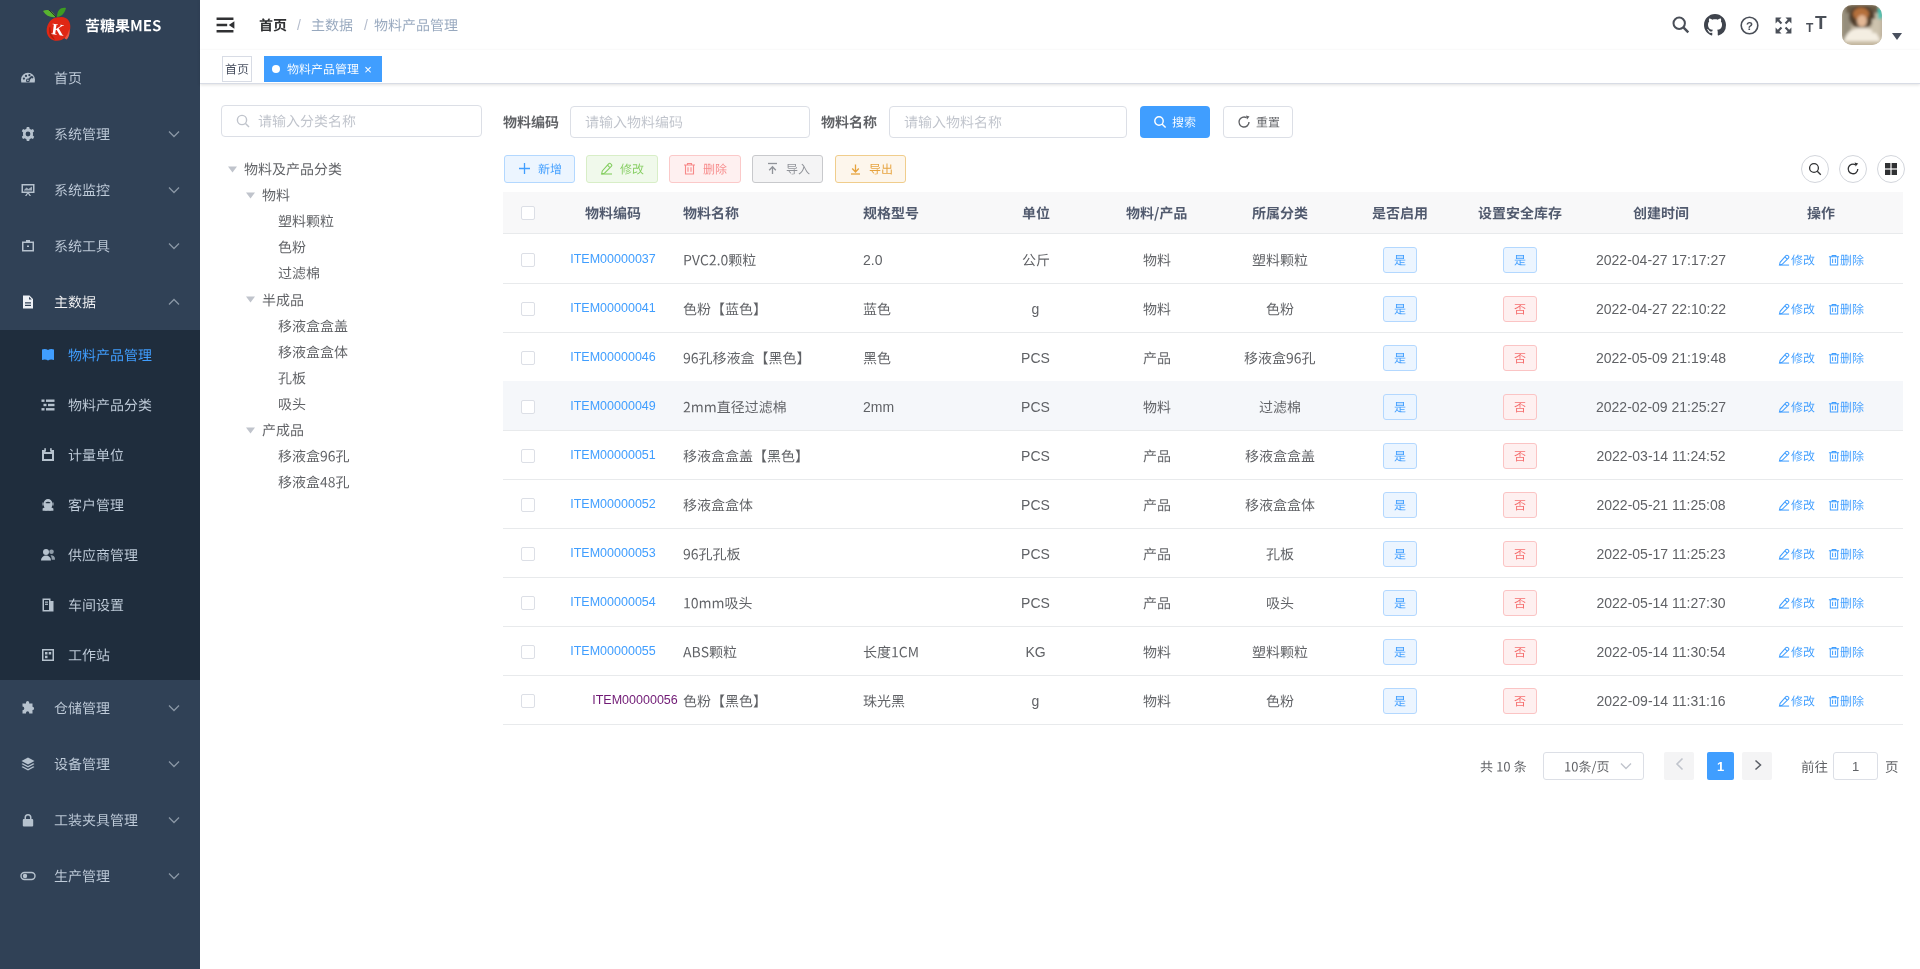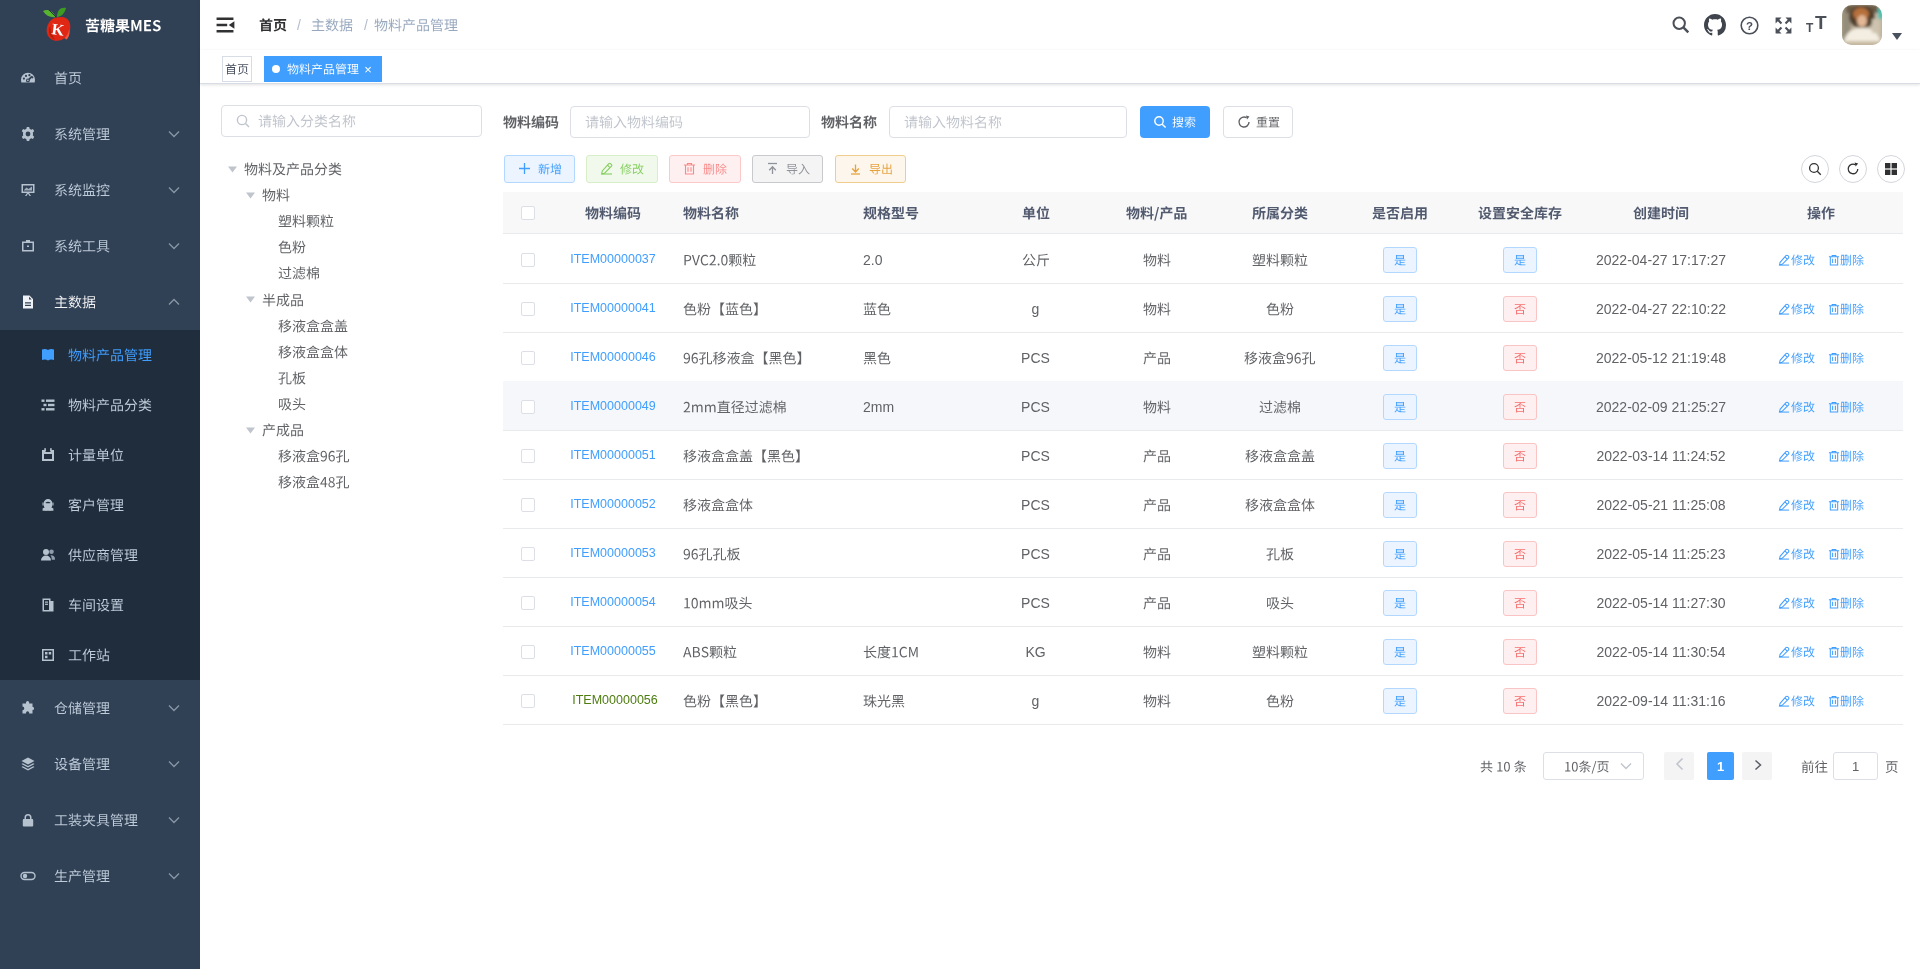--- a/index.html
+++ b/index.html
@@ -1152,21 +1152,21 @@
       <svg width="12.0" height="12.72" viewBox="0 -880 1000 1060" fill="#409eff" style="overflow:visible">
         <use href="#g133" x="0"></use>
       </svg>
     </div>
     <div style="position:absolute;left:1503.0px;top:344.5px;width:34px;height:26px;background:#fef0f0;border:1px solid #fbc4c4;border-radius:3px"></div>
     <div style="position:absolute;left:1514.0px;top:351.74px;width:12.0px;height:12.72px">
       <svg width="12.0" height="12.72" viewBox="0 -880 1000 1060" fill="#f56c6c" style="overflow:visible">
         <use href="#g137" x="0"></use>
       </svg>
     </div>
-    <div style="position:absolute;left:1661.0px;top:348.50px;transform:translateX(-50%);font:400 14.0px 'Liberation Sans',sans-serif;color:#606266;line-height:18px;white-space:nowrap">2022-05-12 21:19:48</div>
+    <div style="position:absolute;left:1661.0px;top:348.50px;transform:translateX(-50%);font:400 14.0px 'Liberation Sans',sans-serif;color:#606266;line-height:18px;white-space:nowrap">2022-05-09 21:19:48</div>
     <div style="position:absolute;left:1778px;top:351.5px">
       <svg width="12" height="12" viewBox="0 0 13 13">
         <path d="M8.6 1.8 A1.5 1.5 0 0 1 10.8 1.8 L11.3 2.3 A1.5 1.5 0 0 1 11.3 4.4 L4.5 11.2 L1.6 11.9 L2.3 9 Z M7.5 3.2 L9.9 5.6" fill="none" stroke="#409eff" stroke-width="1.1"></path>
         <path d="M2 12 L12 12" stroke="#409eff" stroke-width="1.1"></path>
       </svg>
     </div>
     <div style="position:absolute;left:1791.0px;top:351.74px;width:24.0px;height:12.72px">
       <svg width="24.0" height="12.72" viewBox="0 -880 2000 1060" fill="#409eff" style="overflow:visible">
         <use href="#g90" x="0"></use>
         <use href="#g91" x="1000"></use>
@@ -1412,21 +1412,21 @@
       <svg width="12.0" height="12.72" viewBox="0 -880 1000 1060" fill="#409eff" style="overflow:visible">
         <use href="#g133" x="0"></use>
       </svg>
     </div>
     <div style="position:absolute;left:1503.0px;top:540.5px;width:34px;height:26px;background:#fef0f0;border:1px solid #fbc4c4;border-radius:3px"></div>
     <div style="position:absolute;left:1514.0px;top:547.74px;width:12.0px;height:12.72px">
       <svg width="12.0" height="12.72" viewBox="0 -880 1000 1060" fill="#f56c6c" style="overflow:visible">
         <use href="#g137" x="0"></use>
       </svg>
     </div>
-    <div style="position:absolute;left:1661.0px;top:544.50px;transform:translateX(-50%);font:400 14.0px 'Liberation Sans',sans-serif;color:#606266;line-height:18px;white-space:nowrap">2022-05-14 11:25:23</div>
+    <div style="position:absolute;left:1661.0px;top:544.50px;transform:translateX(-50%);font:400 14.0px 'Liberation Sans',sans-serif;color:#606266;line-height:18px;white-space:nowrap">2022-05-17 11:25:23</div>
     <div style="position:absolute;left:1778px;top:547.5px">
       <svg width="12" height="12" viewBox="0 0 13 13">
         <path d="M8.6 1.8 A1.5 1.5 0 0 1 10.8 1.8 L11.3 2.3 A1.5 1.5 0 0 1 11.3 4.4 L4.5 11.2 L1.6 11.9 L2.3 9 Z M7.5 3.2 L9.9 5.6" fill="none" stroke="#409eff" stroke-width="1.1"></path>
         <path d="M2 12 L12 12" stroke="#409eff" stroke-width="1.1"></path>
       </svg>
     </div>
     <div style="position:absolute;left:1791.0px;top:547.74px;width:24.0px;height:12.72px">
       <svg width="24.0" height="12.72" viewBox="0 -880 2000 1060" fill="#409eff" style="overflow:visible">
         <use href="#g90" x="0"></use>
         <use href="#g91" x="1000"></use>
@@ -1572,21 +1572,21 @@
       </svg>
     </div>
     <div style="position:absolute;left:1840.0px;top:645.74px;width:24.0px;height:12.72px">
       <svg width="24.0" height="12.72" viewBox="0 -880 2000 1060" fill="#409eff" style="overflow:visible">
         <use href="#g92" x="0"></use>
         <use href="#g93" x="1000"></use>
       </svg>
     </div>
     <div style="position:absolute;left:503px;top:724px;width:1400px;height:0;border-bottom:1px solid #e8eaec"></div>
     <div style="position:absolute;left:521.0px;top:693.5px;width:14px;height:14px;background:#fff;border:1px solid #dcdfe6;border-radius:2px"></div>
-    <div style="position:absolute;left:615px;top:692.25px;transform:translateX(-50%);font:400 12.5px 'Liberation Sans',sans-serif;color:#4d7c0f;line-height:16px;white-space:nowrap">ITEM00000056</div>
+    <div style="position:absolute;left:635px;top:692.25px;transform:translateX(-50%);font:400 12.5px 'Liberation Sans',sans-serif;color:#701a75;line-height:16px;white-space:nowrap">ITEM00000056</div>
     <div style="position:absolute;left:683.0px;top:693.78px;width:84.0px;height:14.84px">
       <svg width="84.0" height="14.84" viewBox="0 -880 6000 1060" fill="#606266" style="overflow:visible">
         <use href="#g57" x="0"></use>
         <use href="#g58" x="1000"></use>
         <use href="#g134" x="2000"></use>
         <use href="#g138" x="3000"></use>
         <use href="#g57" x="4000"></use>
         <use href="#g136" x="5000"></use>
       </svg>
     </div>

